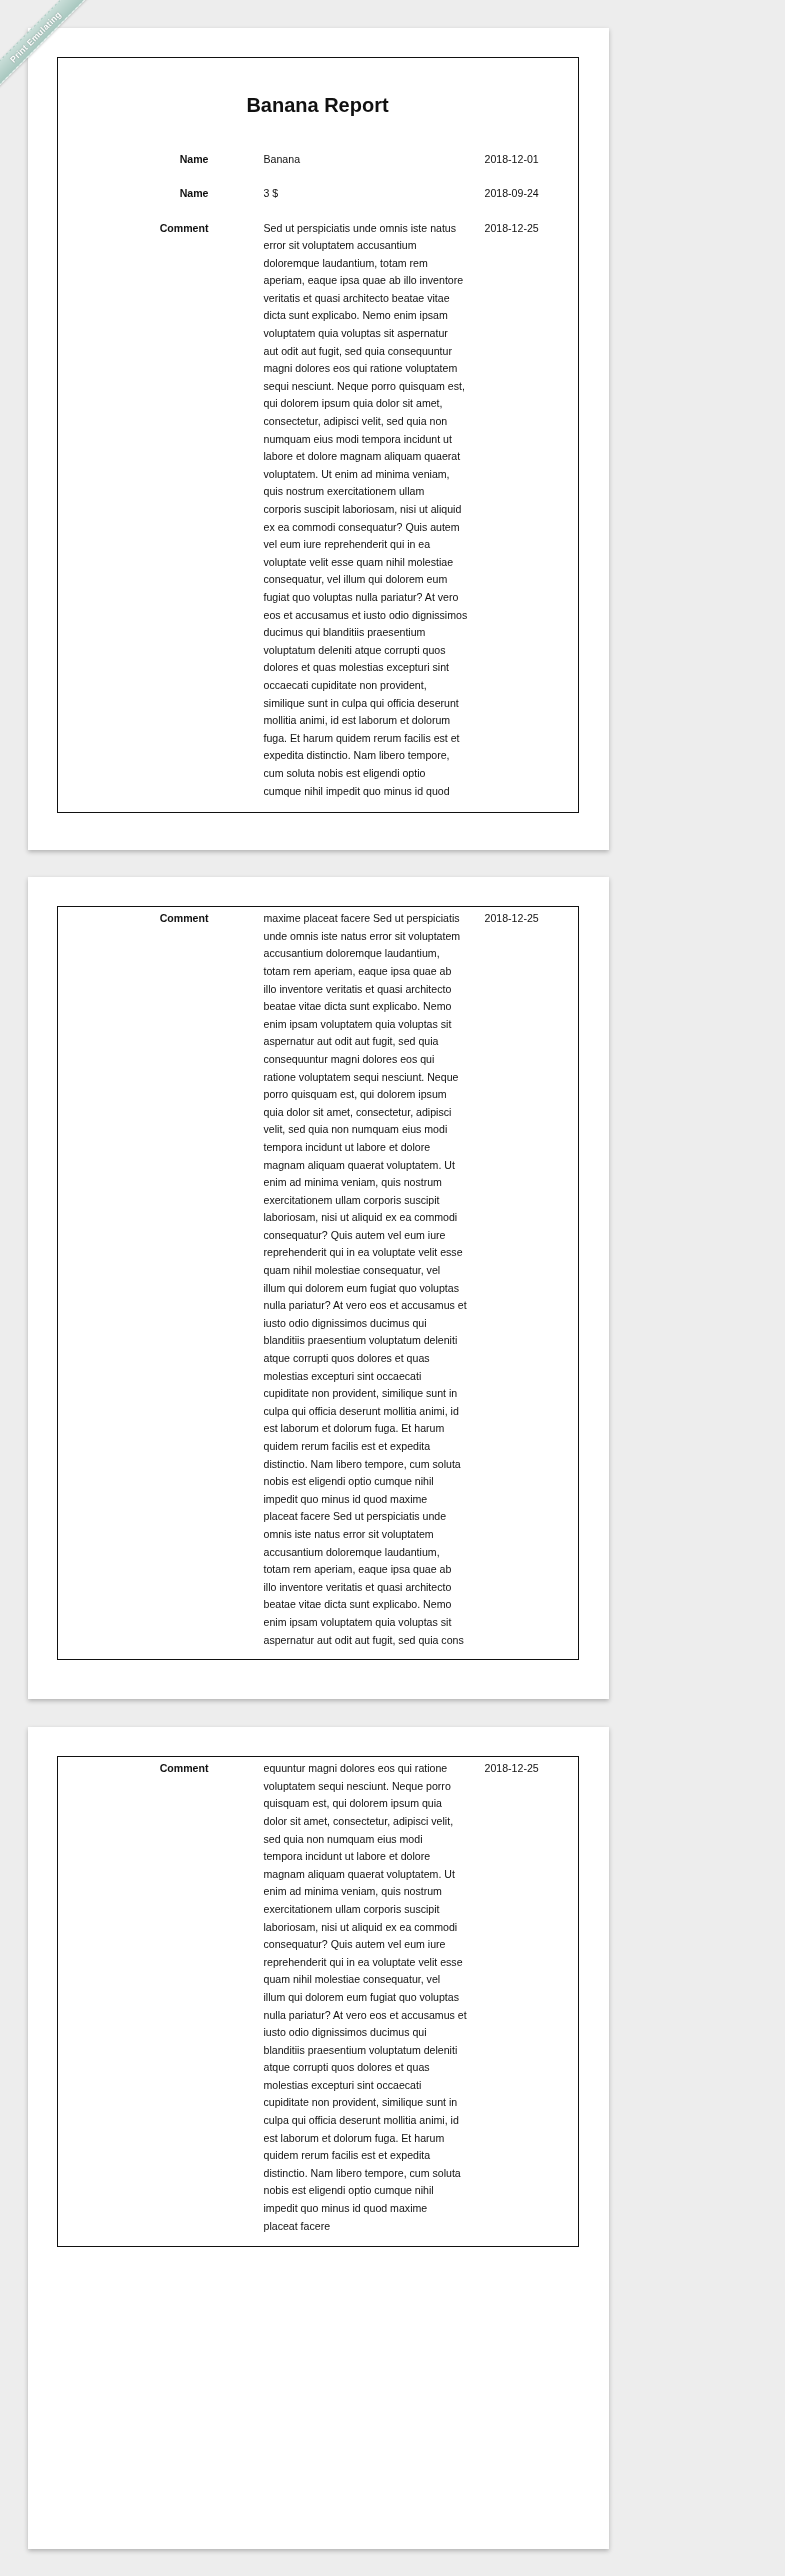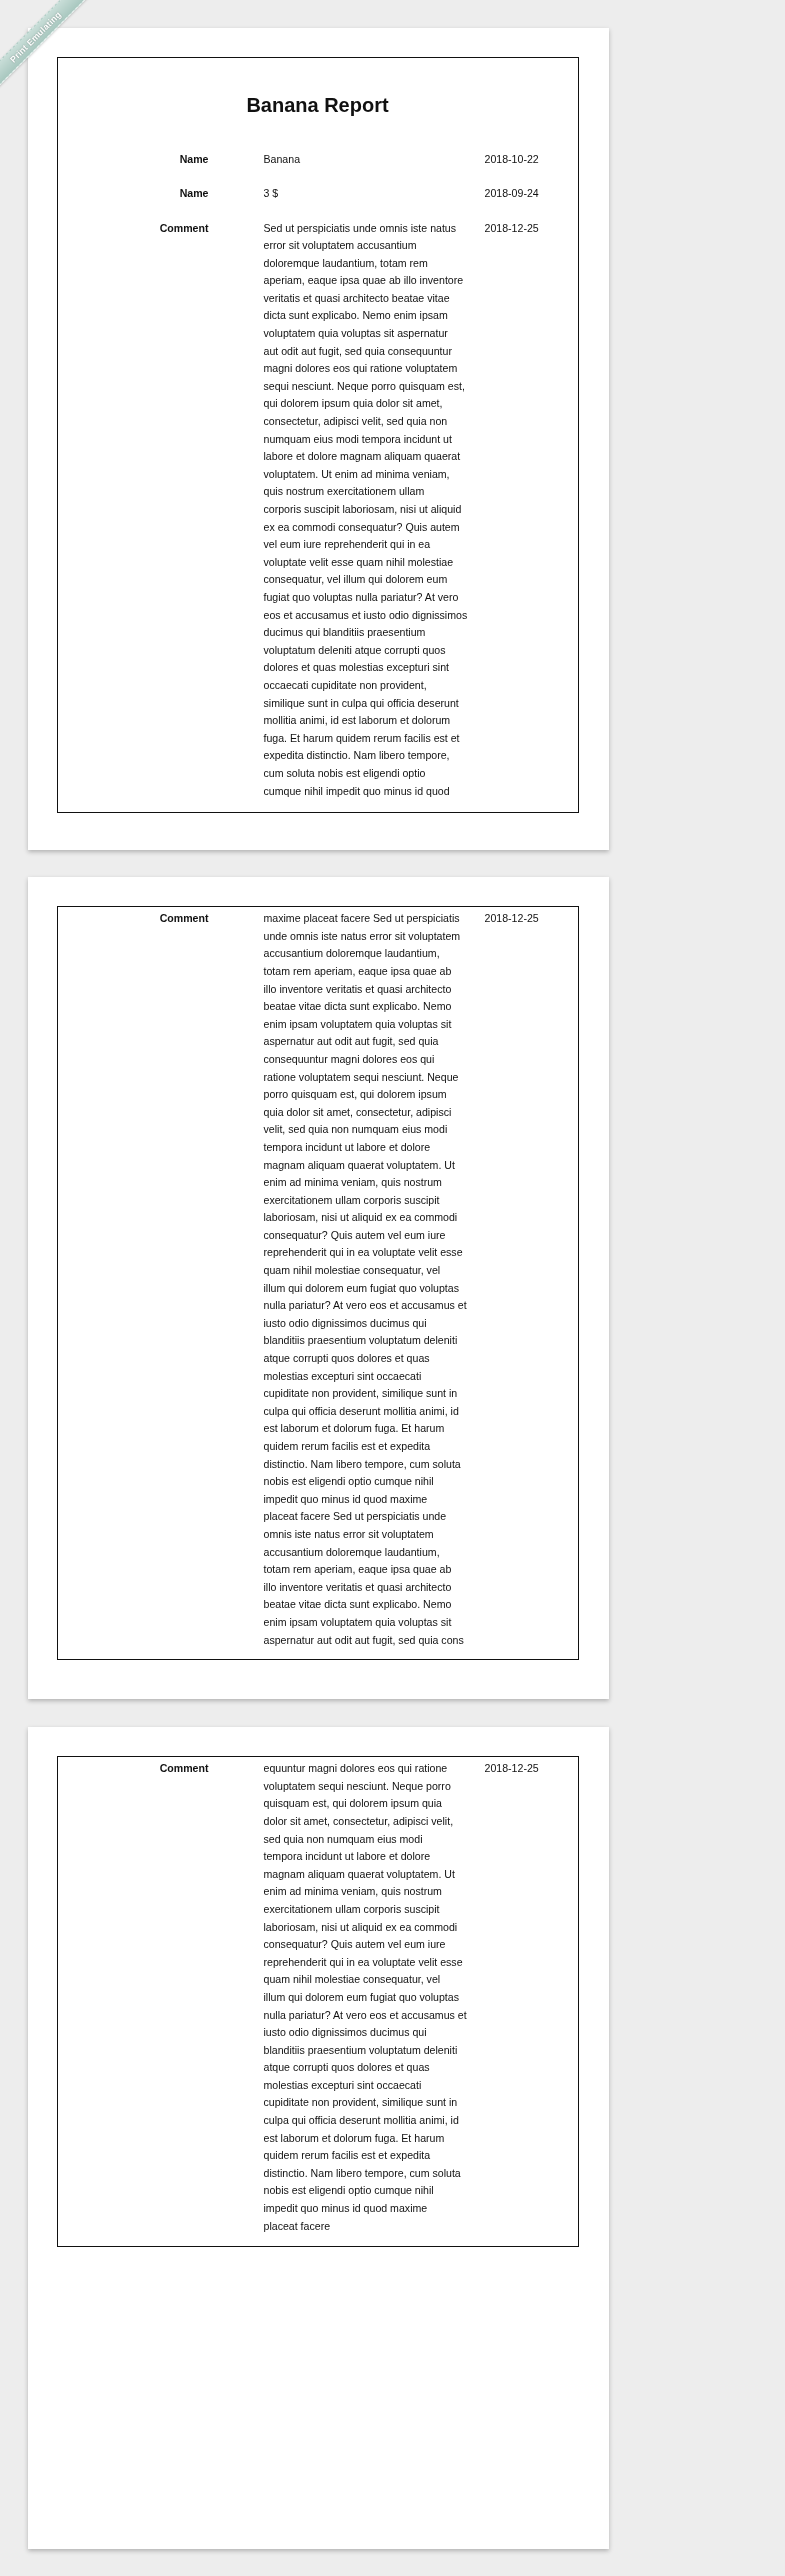--- a/index.html
+++ b/index.html
@@ -93,21 +93,21 @@
 <div class="ribbon">
   <span>Print Emulating</span>
 </div>
 
 <div class="page" style="top:28px; height:822px;">
   <div class="frame" style="top:28.5px; height:756px;">
     <h1 class="title">Banana Report</h1>
     <div class="row" style="top:93px;">
       <span class="label">Name</span>
       <span class="value">Banana</span>
-      <span class="date">2018-10-22</span>
+      <span class="date">2018-12-01</span>
     </div>
     <div class="row" style="top:127px;">
       <span class="label">Name</span>
       <span class="value">3 $</span>
       <span class="date">2018-09-24</span>
     </div>
     <div class="row" style="top:162px;">
       <span class="label">Comment</span>
       <span class="value">Sed ut perspiciatis unde omnis iste natus
 error sit voluptatem accusantium

